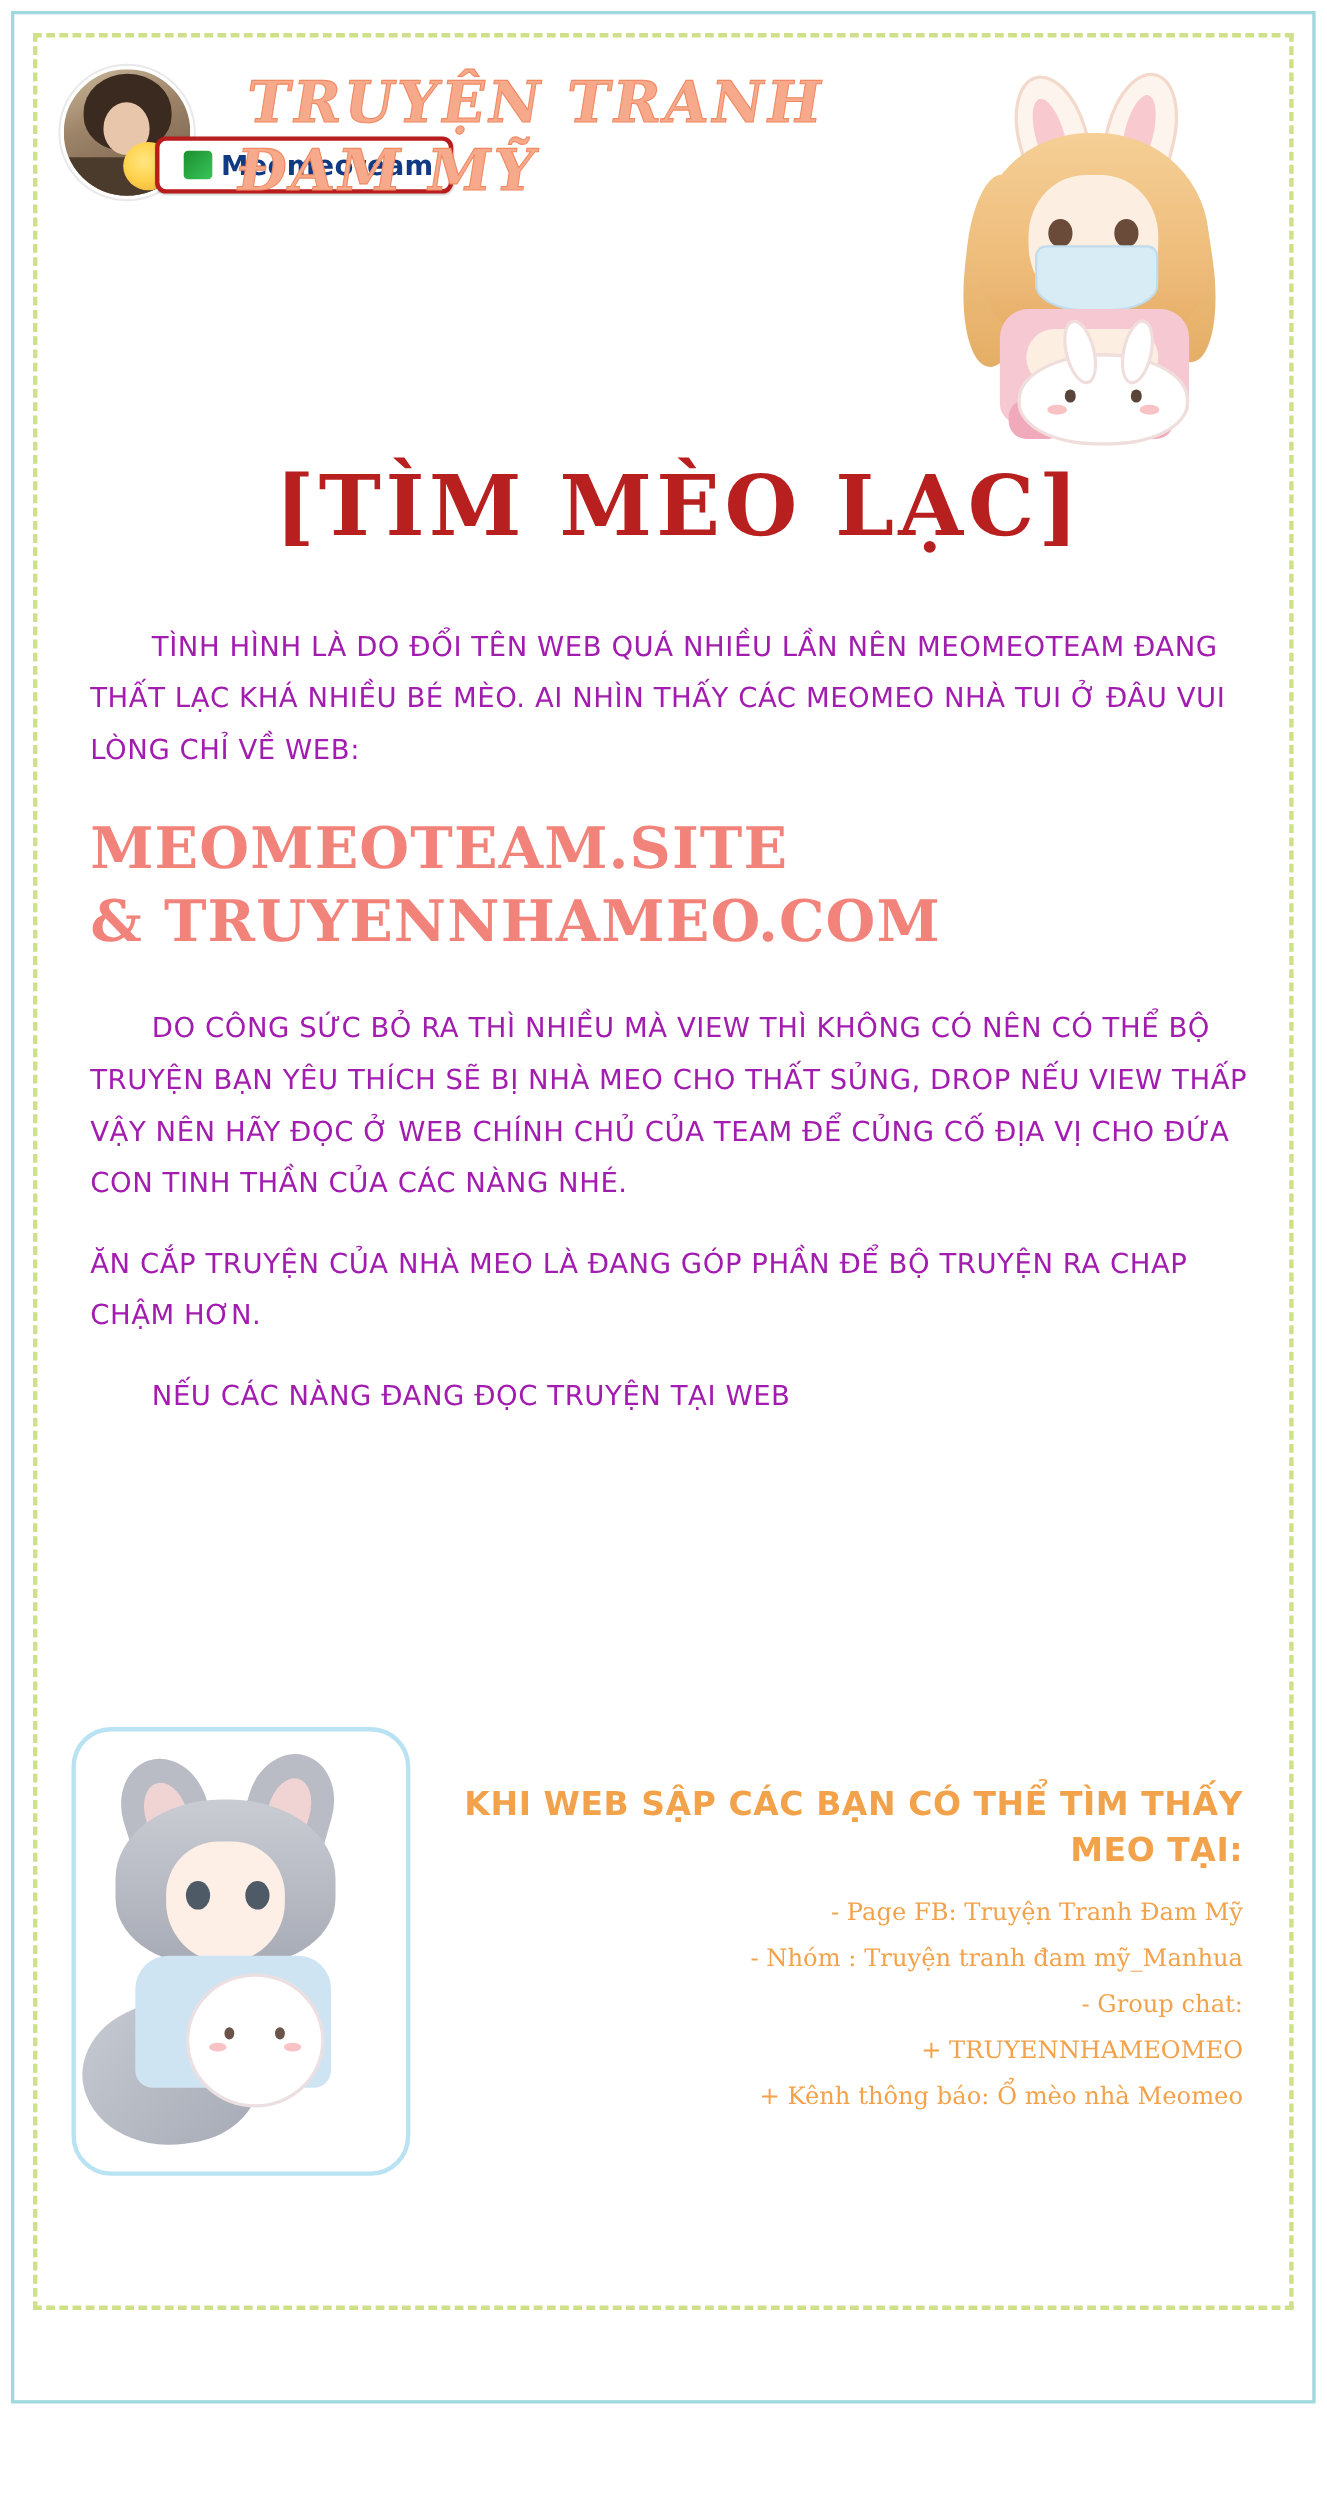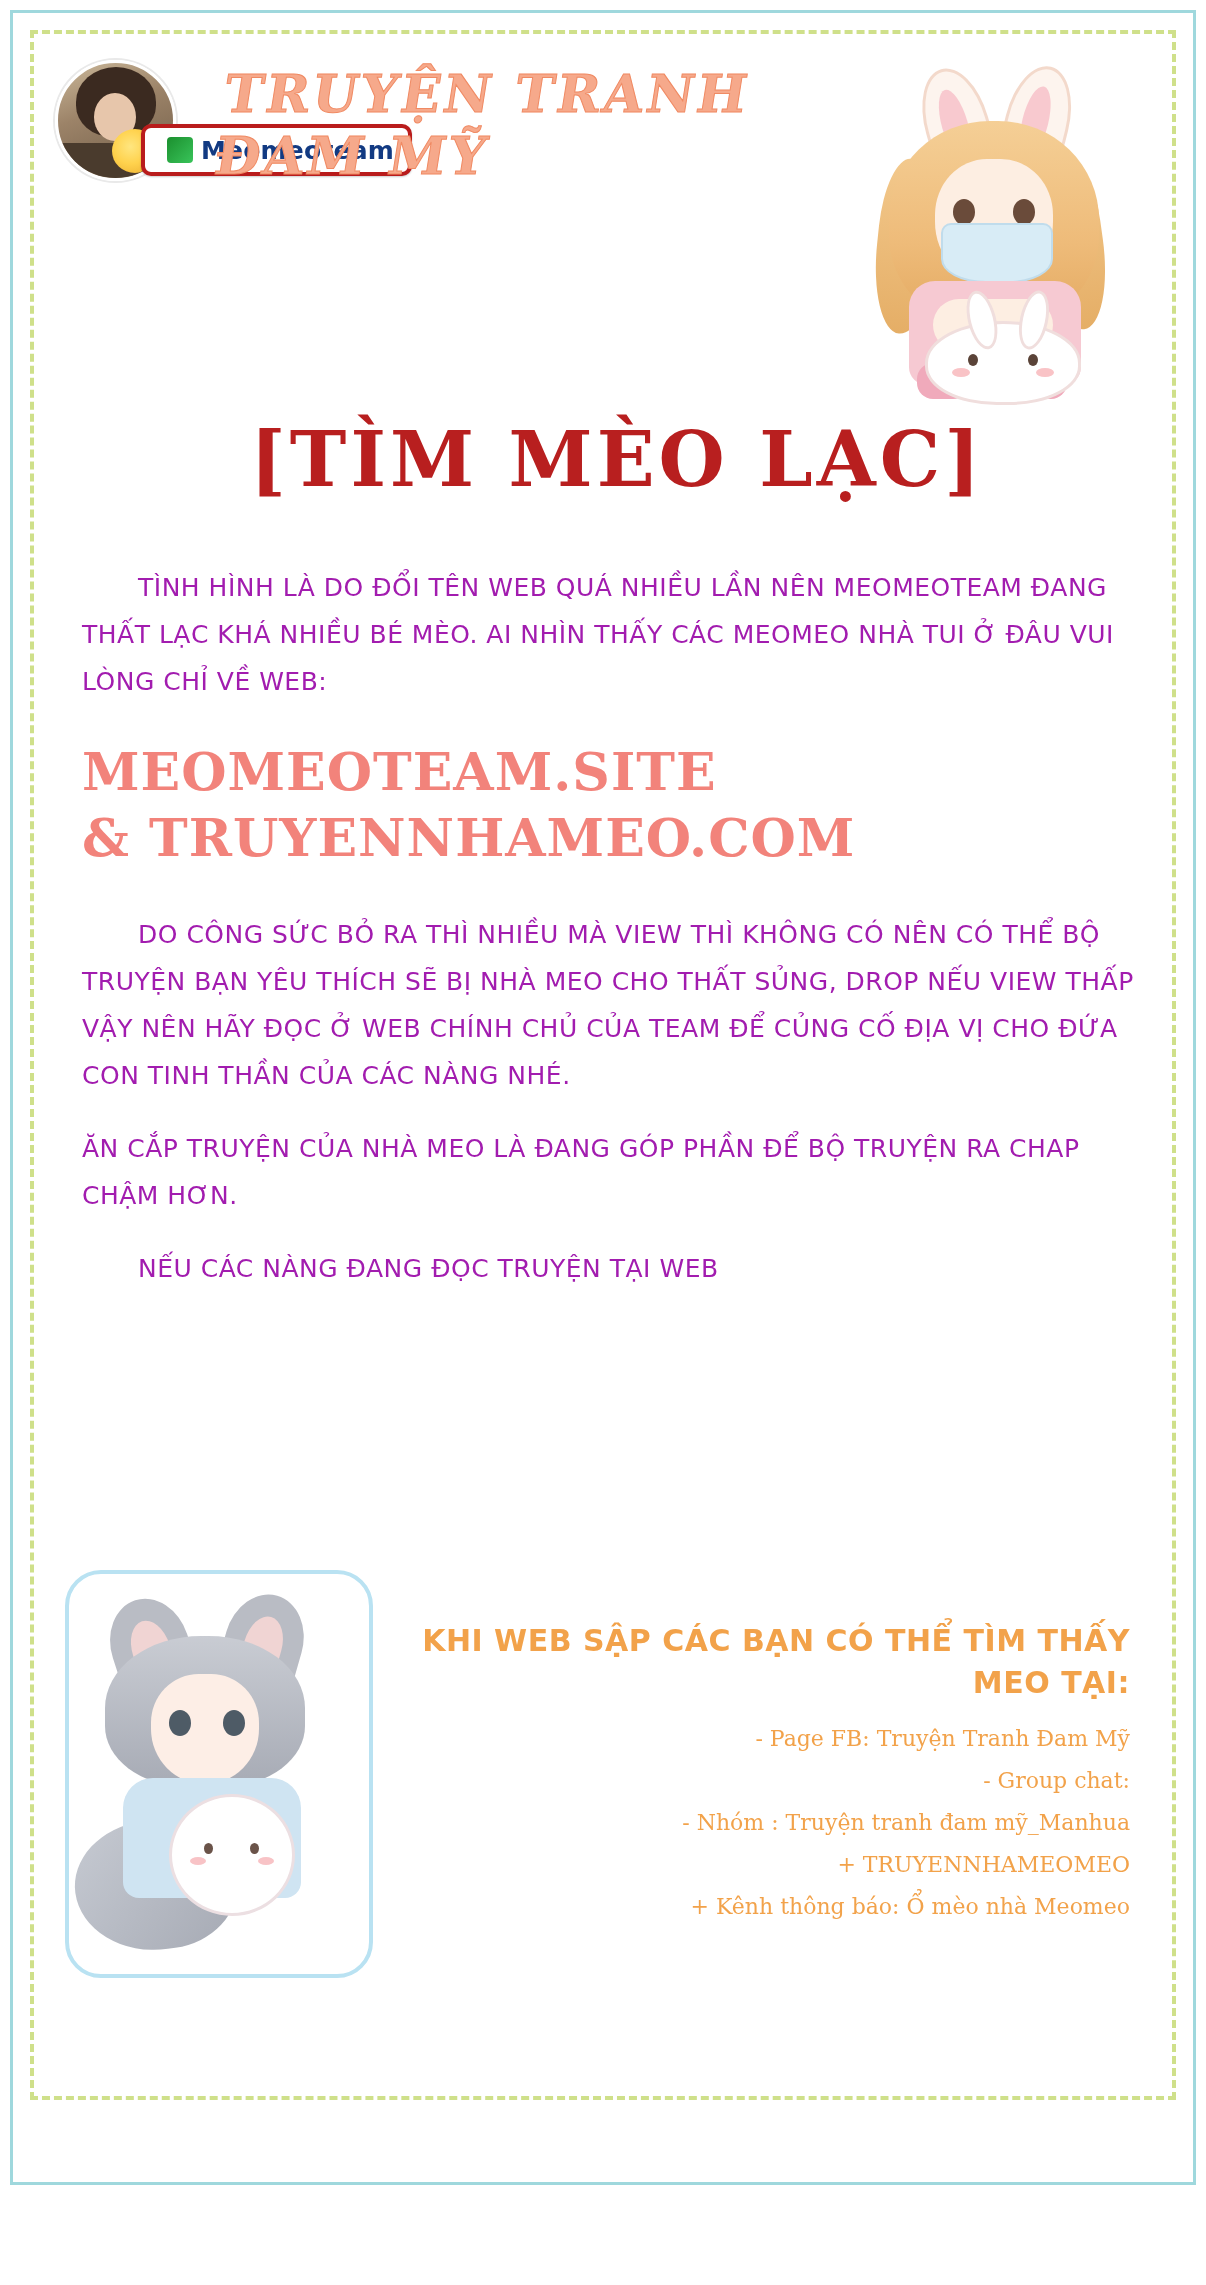--- a/index.html
+++ b/index.html
@@ -512,21 +512,21 @@
         <div class="eye l"></div>
         <div class="eye r"></div>
         <div class="cheek l"></div>
         <div class="cheek r"></div>
       </div>
     </div>
 
     <div class="contact">
       <div class="contact-title">KHI WEB SẬP CÁC BẠN CÓ THỂ TÌM THẤY MEO TẠI:</div>
       <div class="contact-line">- Page FB: Truyện Tranh Đam Mỹ</div>
+      <div class="contact-line">- Nhóm : Truyện tranh đam mỹ_Manhua</div>
       <div class="contact-line">- Group chat:</div>
-      <div class="contact-line">- Nhóm : Truyện tranh đam mỹ_Manhua</div>
       <div class="contact-line">+ TRUYENNHAMEOMEO</div>
       <div class="contact-line">+ Kênh thông báo: Ổ mèo nhà Meomeo</div>
     </div>
   </div>
 
   <div class="bottom-band"></div>
 </div>
 
 </body></html>

